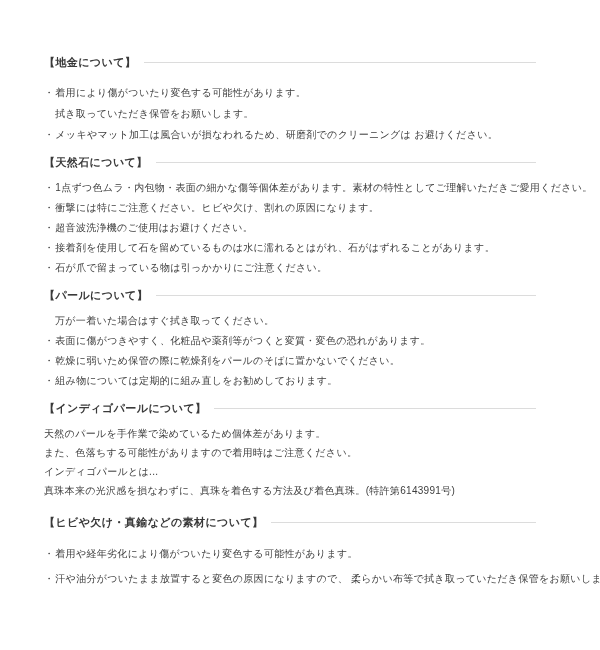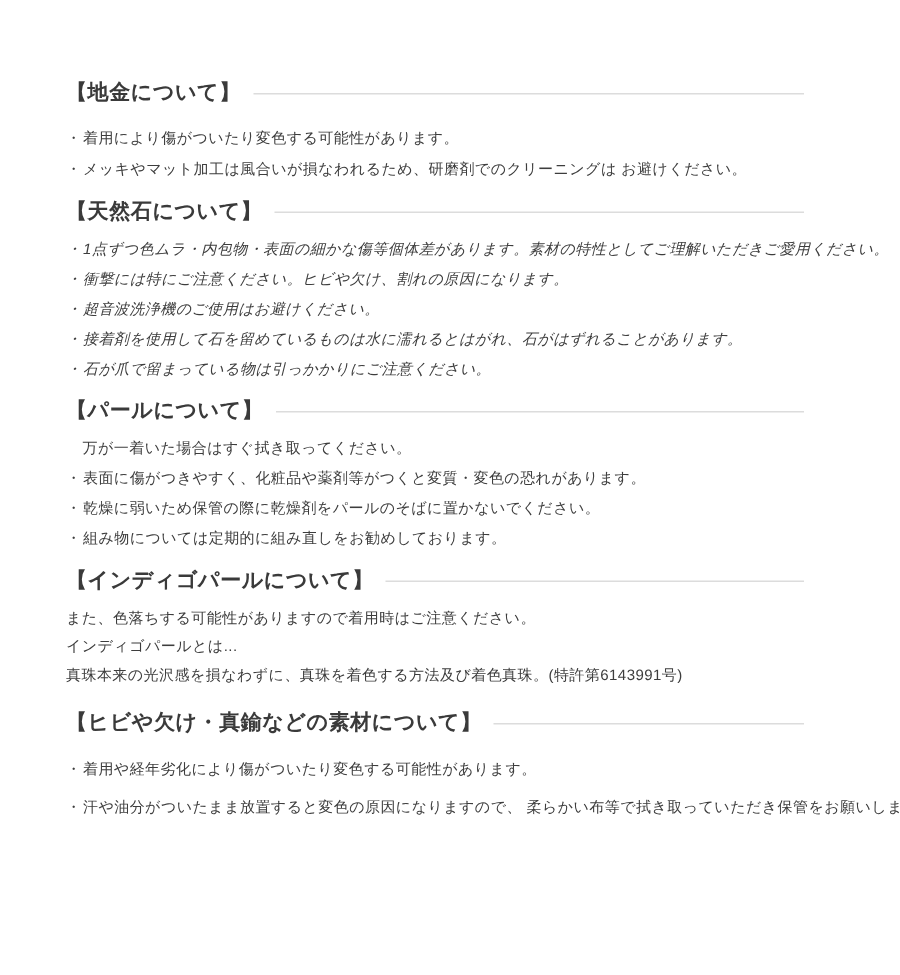--- a/index.html
+++ b/index.html
@@ -19,21 +19,21 @@
   }
   .section { margin-bottom: 10px; }
   .shead {
     display: flex;
     align-items: center;
     width: 492px;
     height: 14px;
     margin-bottom: 9px;
   }
   .hlabel {
-    font-size: 14px;
+    font-size: 11px;
     font-weight: bold;
     letter-spacing: 0.4px;
     white-space: nowrap;
     color: #3a3a3a;
   }
   .hrule {
     flex: 1;
     height: 1px;
     background: #dcdcdc;
     margin-left: 8px;
@@ -41,39 +41,40 @@
   .line {
     font-size: 10px;
     letter-spacing: 0.3px;
     white-space: nowrap;
     color: #3d3d3d;
   }
   .bullet { margin-right: 1px; }
   .cont { padding-left: 11px; }
   
   .sec-0 .line { line-height: 21px; }
-  .sec-1 .line { line-height: 20px; font-style: italic; }
+  .sec-1 .line { line-height: 20px; }
   .sec-2 .line { line-height: 20px; }
   .sec-3 .line { line-height: 19px; }
   .sec-4 .line { line-height: 25px; }
   .sec-0 .shead { margin-bottom: 13px; }
   .sec-3 { margin-bottom: 15px; }
   .sec-4 .shead { margin-bottom: 12px; }
 </style>
 </head>
 <body>
 
 <div class="page">
   <div id="sections">
       <section class="section sec-0">
         <div class="shead">
           <span class="hlabel">【地金について】</span>
           <span class="hrule"></span>
         </div>
         <div class="line"><span class="bullet">・</span><span>着用により傷がついたり変色する可能性があります。</span></div>
+        <div class="line cont"><span>拭き取っていただき保管をお願いします。</span></div>
         <div class="line"><span class="bullet">・</span><span>メッキやマット加工は風合いが損なわれるため、研磨剤でのクリーニングは お避けください。</span></div>
       </section>
       <section class="section sec-1">
         <div class="shead">
           <span class="hlabel">【天然石について】</span>
           <span class="hrule"></span>
         </div>
         <div class="line"><span class="bullet">・</span><span>1点ずつ色ムラ・内包物・表面の細かな傷等個体差があります。素材の特性としてご理解いただきご愛用ください。</span></div>
         <div class="line"><span class="bullet">・</span><span>衝撃には特にご注意ください。ヒビや欠け、割れの原因になります。</span></div>
         <div class="line"><span class="bullet">・</span><span>超音波洗浄機のご使用はお避けください。</span></div>
@@ -88,20 +89,21 @@
         <div class="line cont"><span>万が一着いた場合はすぐ拭き取ってください。</span></div>
         <div class="line"><span class="bullet">・</span><span>表面に傷がつきやすく、化粧品や薬剤等がつくと変質・変色の恐れがあります。</span></div>
         <div class="line"><span class="bullet">・</span><span>乾燥に弱いため保管の際に乾燥剤をパールのそばに置かないでください。</span></div>
         <div class="line"><span class="bullet">・</span><span>組み物については定期的に組み直しをお勧めしております。</span></div>
       </section>
       <section class="section sec-3">
         <div class="shead">
           <span class="hlabel">【インディゴパールについて】</span>
           <span class="hrule"></span>
         </div>
+        <div class="line"><span>天然のパールを手作業で染めているため個体差があります。</span></div>
         <div class="line"><span>また、色落ちする可能性がありますので着用時はご注意ください。</span></div>
         <div class="line"><span>インディゴパールとは...</span></div>
         <div class="line"><span>真珠本来の光沢感を損なわずに、真珠を着色する方法及び着色真珠。(特許第6143991号)</span></div>
       </section>
       <section class="section sec-4">
         <div class="shead">
           <span class="hlabel">【ヒビや欠け・真鍮などの素材について】</span>
           <span class="hrule"></span>
         </div>
         <div class="line"><span class="bullet">・</span><span>着用や経年劣化により傷がついたり変色する可能性があります。</span></div>

